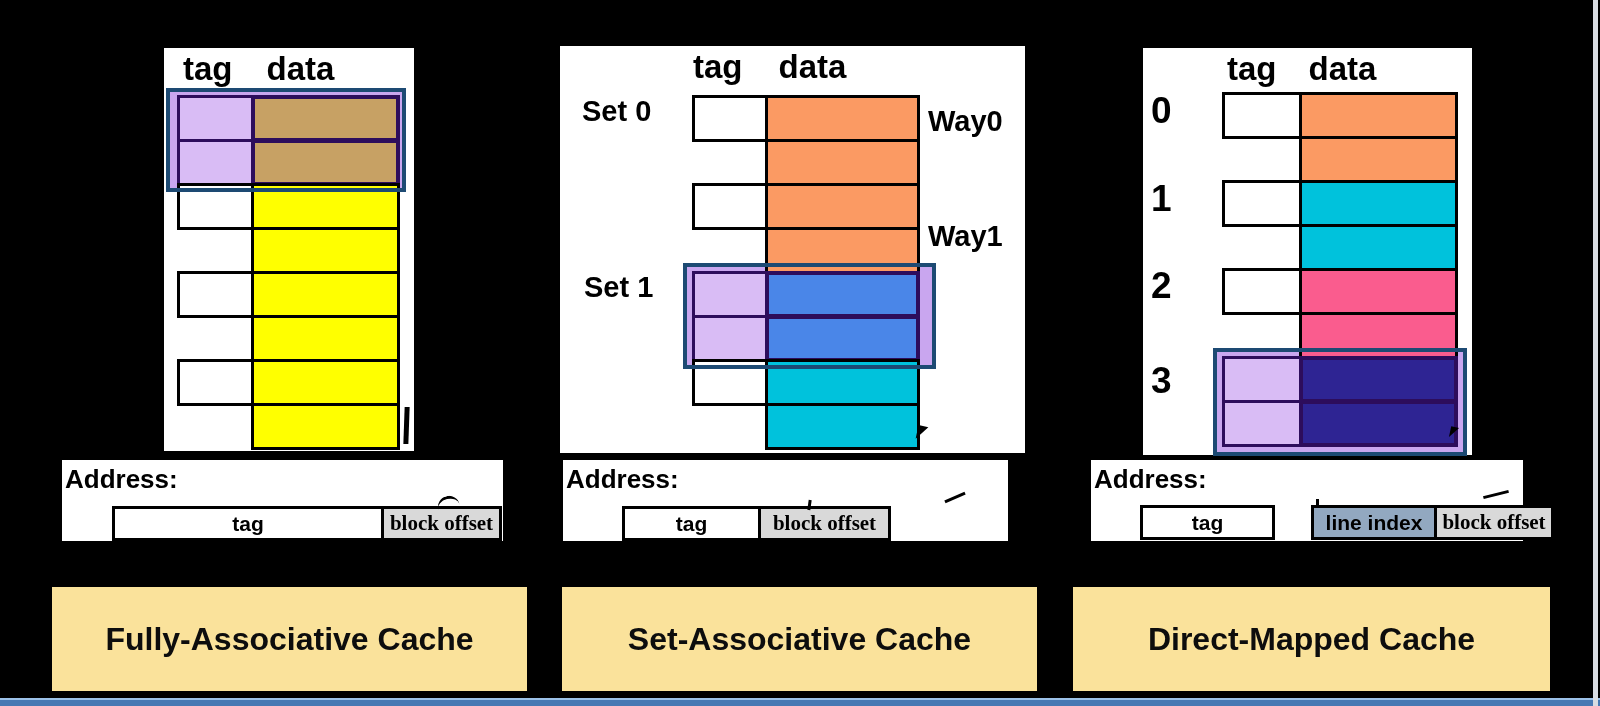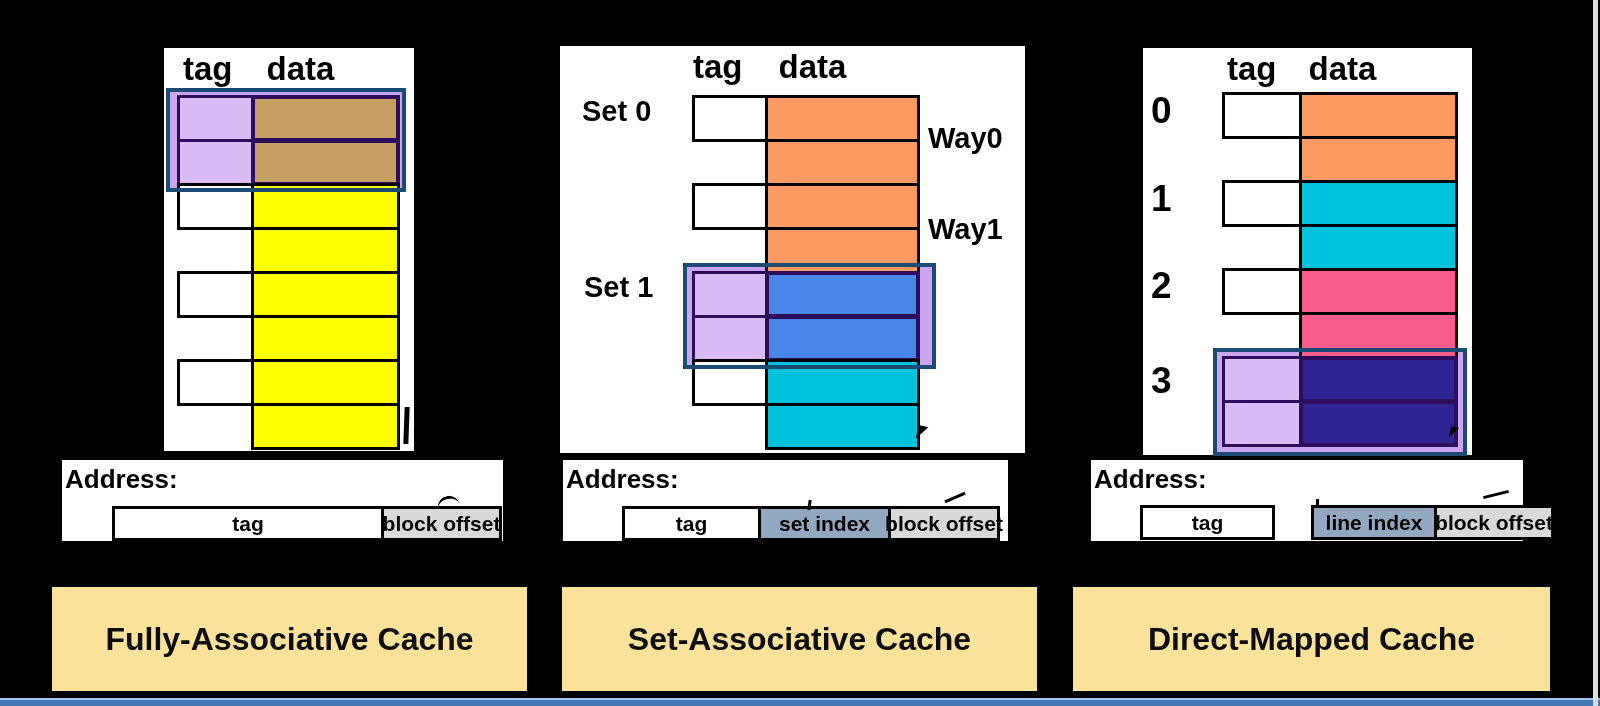--- a/index.html
+++ b/index.html
@@ -38,39 +38,39 @@
 
   .hl-fill{position:absolute;z-index:0;background:var(--lavender-frame);}
   .hl-frame{position:absolute;z-index:4;border:4px solid var(--highlight-outline);box-sizing:border-box;background:transparent;}
   #panel1 .hl-fill,#panel1 .hl-frame{left:2px;top:40px;width:240px;height:104px;}
   #panel2 .hl-fill,#panel2 .hl-frame{left:123px;top:217px;width:253px;height:106px;}
   #panel3 .hl-fill,#panel3 .hl-frame{left:70px;top:300px;width:254px;height:108px;}
 
   .side-label{position:absolute;font-weight:bold;font-size:29px;z-index:5;white-space:nowrap;}
   #lbl-set0{left:22px;top:49px;text-align:center;}
   #lbl-set1{left:24px;top:225px;}
-  #lbl-way0{left:368px;top:76px;text-align:right;}
-  #lbl-way1{left:368px;top:167px;}
+  #lbl-way0{left:368px;top:59px;text-align:right;}
+  #lbl-way1{left:368px;top:174px;}
   .num-label{position:absolute;left:8px;font-weight:bold;font-size:37px;z-index:5;}
   #lbl-n0{top:42px;} #lbl-n1{top:130px;} #lbl-n2{top:217px;} #lbl-n3{top:312px;}
 
   .addr{position:absolute;background:var(--panel,#fff);}
   #addr1{left:62px;top:460px;width:441px;height:81px;}
   #addr2{left:563px;top:460px;width:445px;height:81px;}
   #addr3{left:1091px;top:460px;width:432px;height:81px;}
   .addr-label{position:absolute;left:3px;top:4px;font-weight:bold;font-size:26px;}
   .addr-bar{position:absolute;display:flex;}
   #addr1 .addr-bar{left:50px;top:46px;}
   #addr2 .addr-bar{left:59px;top:46px;}
   #addr3 .addr-bar{left:49px;top:45px;}
   .field{height:35px;border:3px solid #000;box-sizing:border-box;display:flex;align-items:center;justify-content:center;font-weight:bold;font-size:21px;white-space:nowrap;}
   .field + .field{margin-left:-3px;}
   .field.white{background:var(--panel,#fff);}
   .field.bluegray{background:var(--field-bluegray);}
-  .field.gray{background:var(--field-gray);}
+  .field.gray{background:var(--field-gray);font-family:Liberation Serif, serif;}
   #addr1 .field:nth-child(1){width:272px;} #addr1 .field:nth-child(2){width:121px;}
   #addr2 .field:nth-child(1){width:139px;} #addr2 .field:nth-child(2){width:133px;} #addr2 .field:nth-child(3){width:112px;}
   #addr3 .field:nth-child(1){width:135px;} #addr3 .field:nth-child(2){width:126px;margin-left:36px;} #addr3 .field:nth-child(3){width:120px;}
 
   .caption{position:absolute;top:587px;height:104px;background:var(--caption-bg);
     display:flex;align-items:center;justify-content:center;font-weight:bold;font-size:32px;color:#0d0d0d;}
   #cap1{left:52px;width:475px;}
   #cap2{left:562px;width:475px;}
   #cap3{left:1073px;width:477px;}
 
@@ -236,21 +236,20 @@
   <div class="addr-bar">
     <div class="field white">tag</div>
     <div class="field gray">block offset</div>
   </div>
 </div>
 
 <div class="addr" id="addr2">
   <span class="addr-label">Address:</span>
   <div class="addr-bar">
     <div class="field white">tag</div>
-    <div class="field bluegray">set index</div>
     <div class="field gray">block offset</div>
   </div>
 </div>
 
 <div class="addr" id="addr3">
   <span class="addr-label">Address:</span>
   <div class="addr-bar">
     <div class="field white">tag</div>
     <div class="field bluegray">line index</div>
     <div class="field gray">block offset</div>

